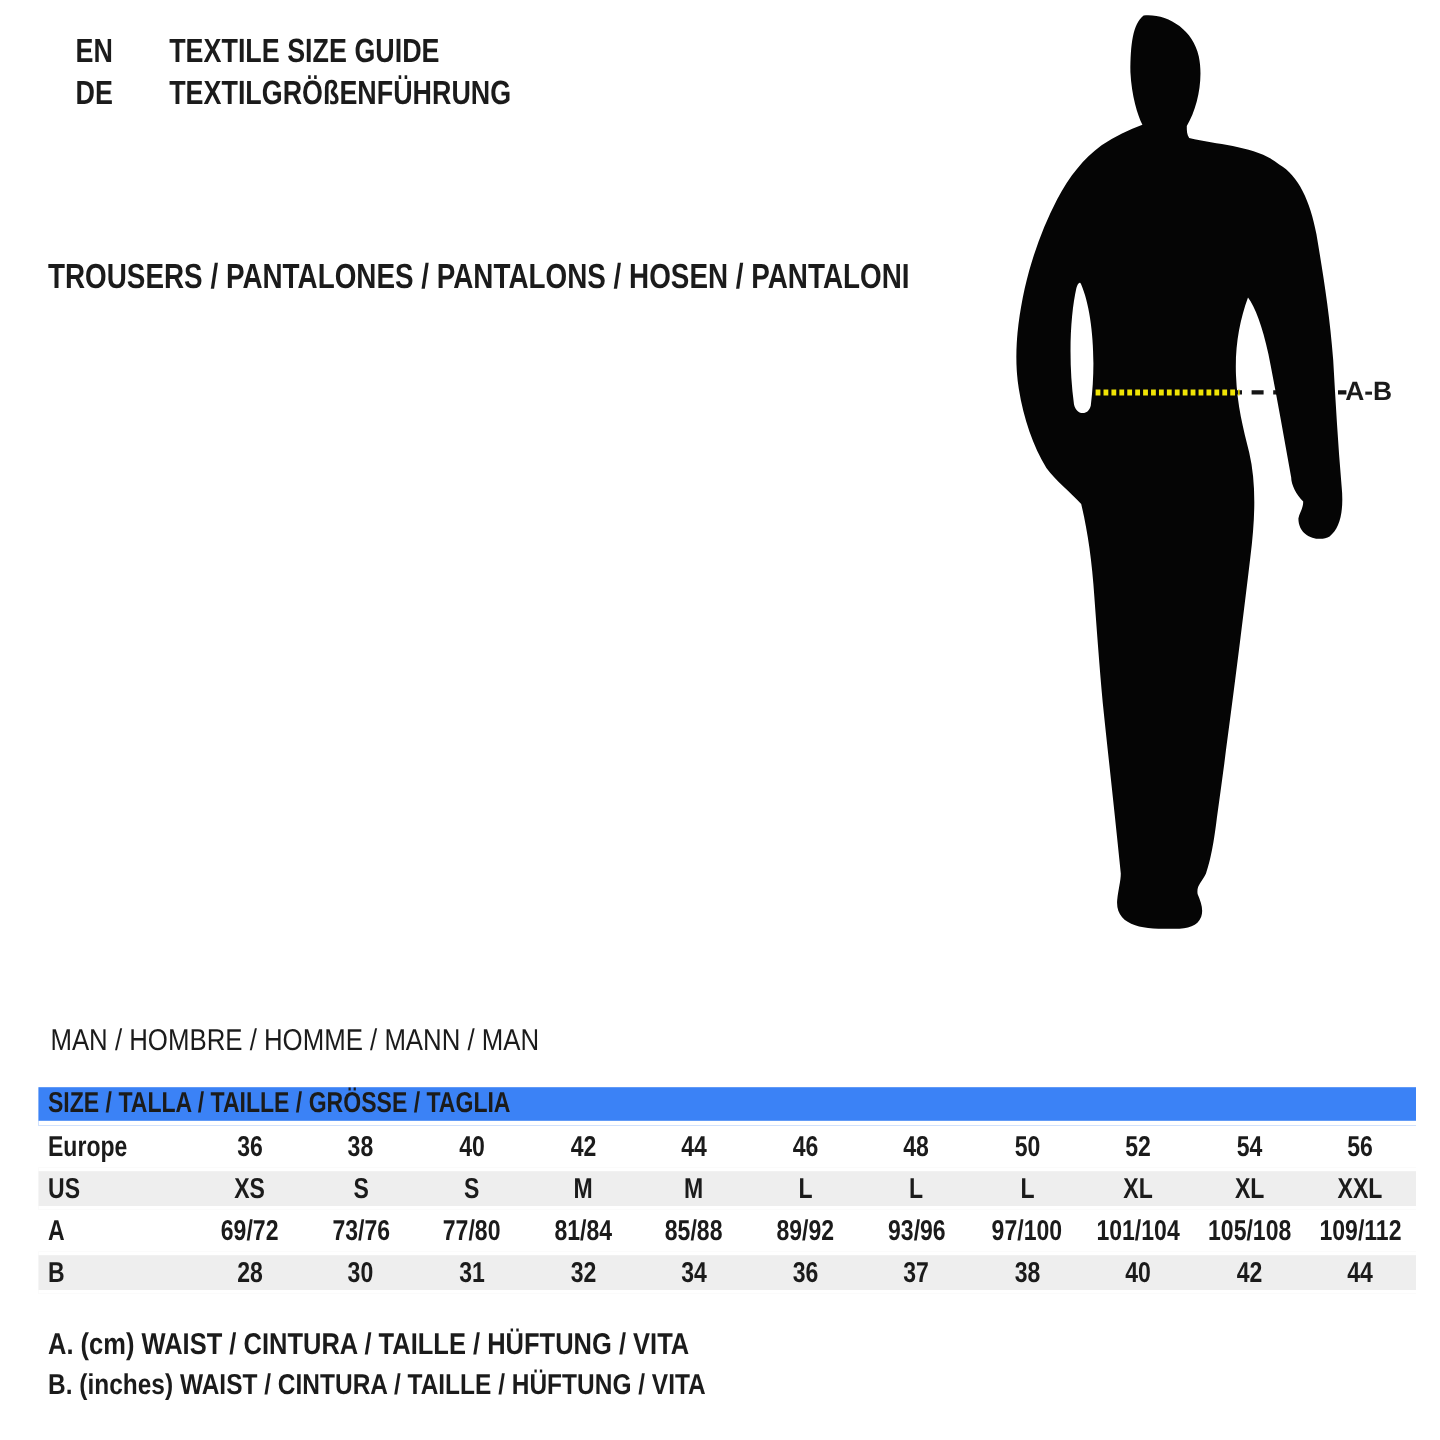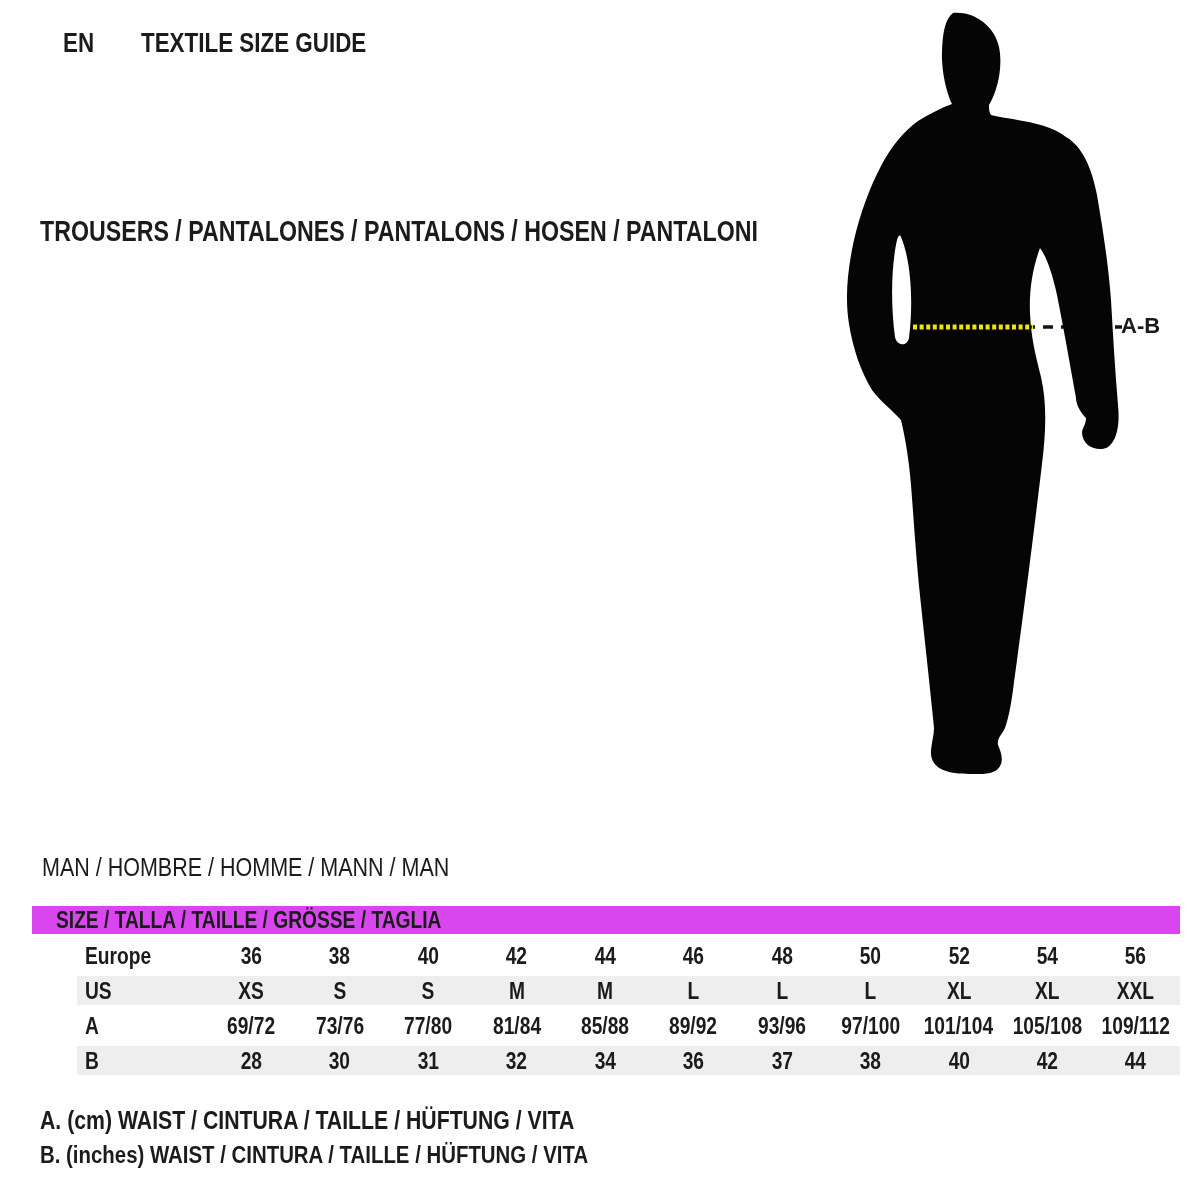--- a/index.html
+++ b/index.html
@@ -23,38 +23,42 @@
   
   .figure-wrap{position:absolute;left:820px;top:0;width:360px;height:800px;}
   .ab-label{position:absolute;left:1121px;top:313px;font-size:22px;font-weight:700;}
 
   
   .gender-line{position:absolute;left:42px;top:853px;font-size:25px;font-weight:400;}
   .gender-line .cz{transform:scaleX(.86);}
 
   
   .size-table{position:absolute;left:32px;top:906px;width:1148px;font-size:24px;font-weight:700;}
-  .thead{height:28px;line-height:28px;background:#d946ef;padding-left:24px;border-bottom:4px solid #fff;}
-  .trow{display:flex;height:35px;line-height:35px;margin-left:45px;}
+  .thead{height:28px;line-height:28px;background:#3b82f6;padding-left:8px;border-bottom:4px solid #fff;}
+  .trow{display:flex;height:35px;line-height:35px;}
   .trow.stripe{background:#eeeeee;border-top:3px solid #fff;border-bottom:3px solid #fff;line-height:29px;box-sizing:border-box;}
   .tlabel{flex:0 0 130px;width:130px;padding-left:8px;box-sizing:border-box;text-align:left;}
   .tcell{flex:1 1 0;text-align:center;}
 
   
   .footnote-a{position:absolute;left:40px;top:1106px;font-size:25px;font-weight:700;}
   .footnote-b{position:absolute;left:40px;top:1141px;font-size:24px;font-weight:700;}
   .footnote-a .cz,.footnote-b .cz{transform:scaleX(.85);}
 </style>
 </head>
 <body>
 
 <div class="lang-list">
   <div class="lang-row">
     <span class="lang-code"><span class="cz">EN</span></span>
     <span class="cz">TEXTILE SIZE GUIDE</span>
+  </div>
+  <div class="lang-row">
+    <span class="lang-code"><span class="cz">DE</span></span>
+    <span class="cz">TEXTILGRÖßENFÜHRUNG</span>
   </div>
 </div>
 
 <div class="product-line">
   <span class="cz">TROUSERS / PANTALONES / PANTALONS / HOSEN / PANTALONI</span>
 </div>
 
 <div class="figure-wrap">
   <svg width="360" height="800" viewBox="0 0 360 800" xmlns="http://www.w3.org/2000/svg">
 

